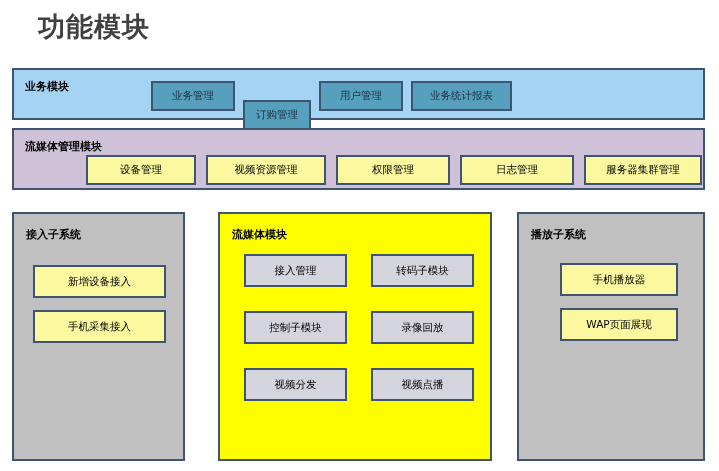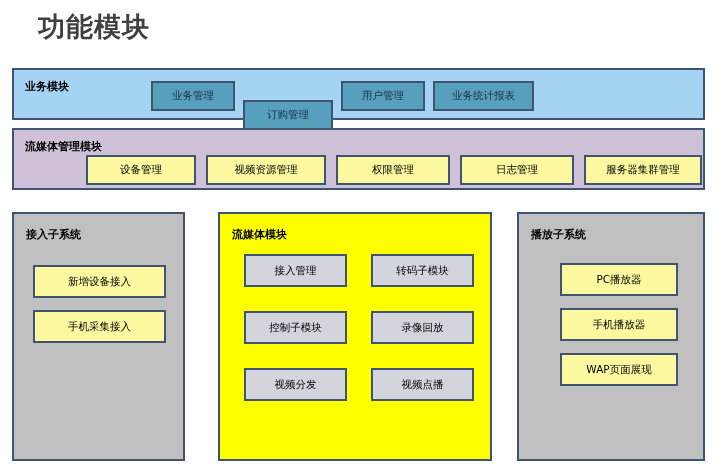--- a/index.html
+++ b/index.html
@@ -181,21 +181,21 @@
 </style>
 </head>
 <body>
 
 <div id="page-title">功能模块</div>
 
 <div class="panel band" id="business-module">
   <div class="panel-title">业务模块</div>
   <div class="band-row" id="business-chips">
     <div class="chip chip-teal" style="width: 84px;">业务管理</div>
-    <div class="chip chip-teal" style="width: 90px; margin-top: 38px;">订购管理</div>
+    <div class="chip chip-teal" style="width: 68px; margin-top: 38px;">订购管理</div>
     <div class="chip chip-teal" style="width: 84px;">用户管理</div>
     <div class="chip chip-teal" style="width: 101px;">业务统计报表</div>
   </div>
 </div>
 
 <div class="panel band" id="stream-manage-module">
   <div class="panel-title">流媒体管理模块</div>
   <div class="band-row" id="stream-manage-chips">
     <div class="chip chip-yellow" style="width: 110px;">设备管理</div>
     <div class="chip chip-yellow" style="width: 120px;">视频资源管理</div>
@@ -221,17 +221,16 @@
     <div class="chip chip-gray">控制子模块</div>
     <div class="chip chip-gray">录像回放</div>
     <div class="chip chip-gray">视频分发</div>
     <div class="chip chip-gray">视频点播</div>
   </div>
 </div>
 
 <div class="panel col" id="play-subsystem">
   <div class="panel-title">播放子系统</div>
   <div class="stack" id="play-stack">
-    <div class="chip chip-yellow">PC播放器</div>
     <div class="chip chip-yellow">手机播放器</div>
     <div class="chip chip-yellow">WAP页面展现</div>
   </div>
 </div>
 
 </body></html>

